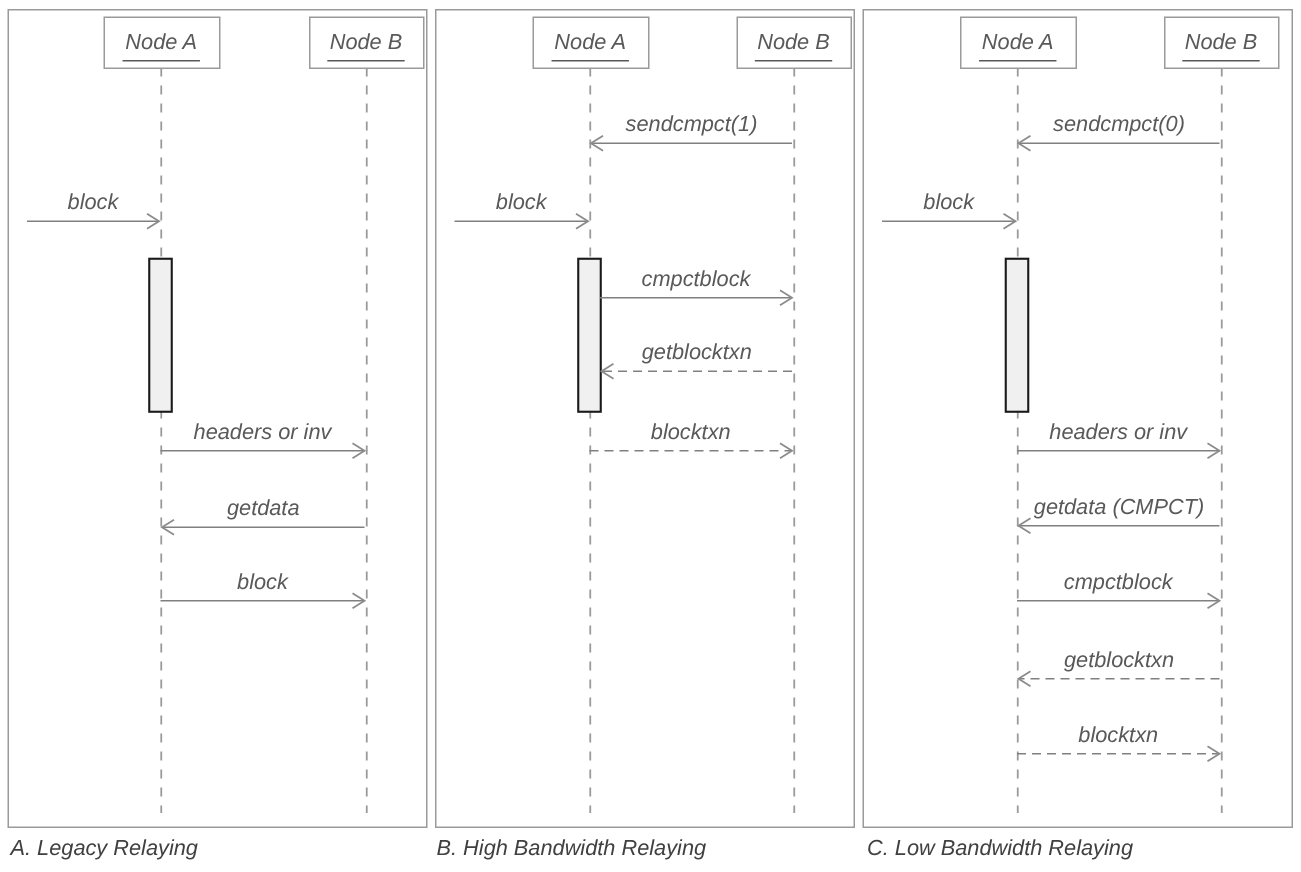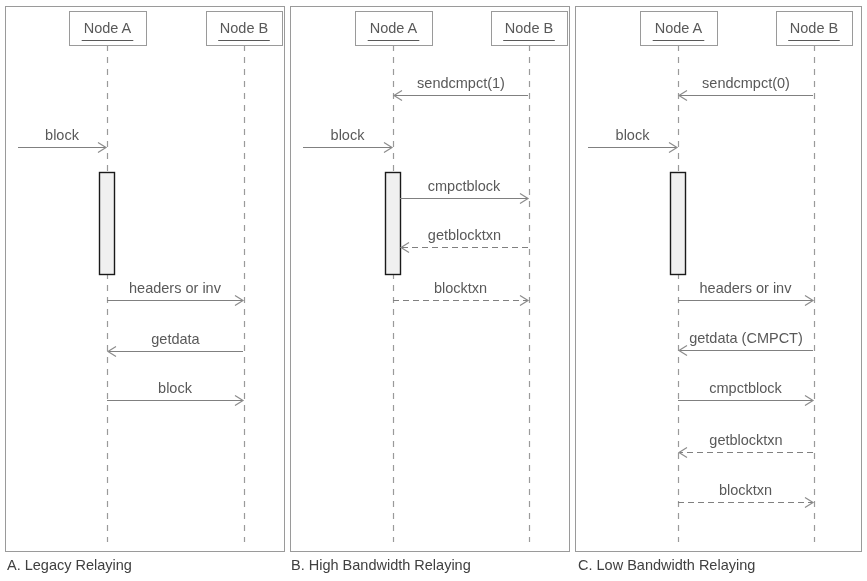--- a/index.html
+++ b/index.html
@@ -10,20 +10,21 @@
   body {
     width: 867px;
     height: 581px;
     font-family: "Liberation Sans", "DejaVu Sans", sans-serif;
     overflow: hidden;
   }
   #diagram-root {
     position: relative;
     width: 779px;
     height: 581px;
+    font-style: italic;
   }
   svg.seq-svg {
     display: block;
     width: 867px;
     height: 581px;
   }
   .panel-border {
     fill: none;
     stroke: #9a9a9a;
     stroke-width: 1;

